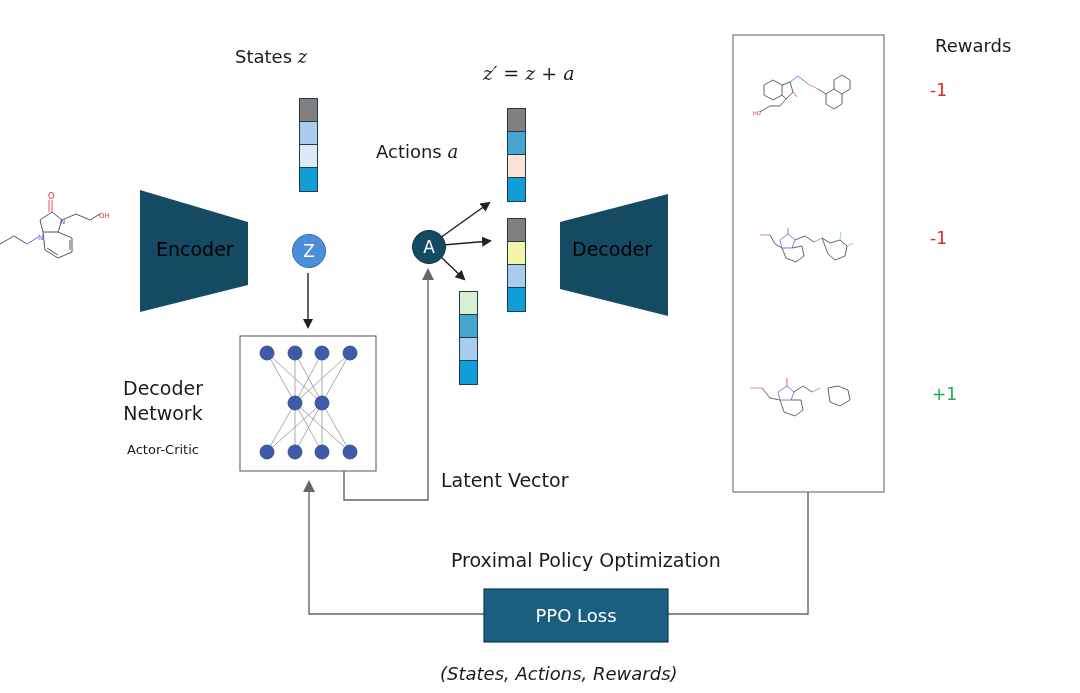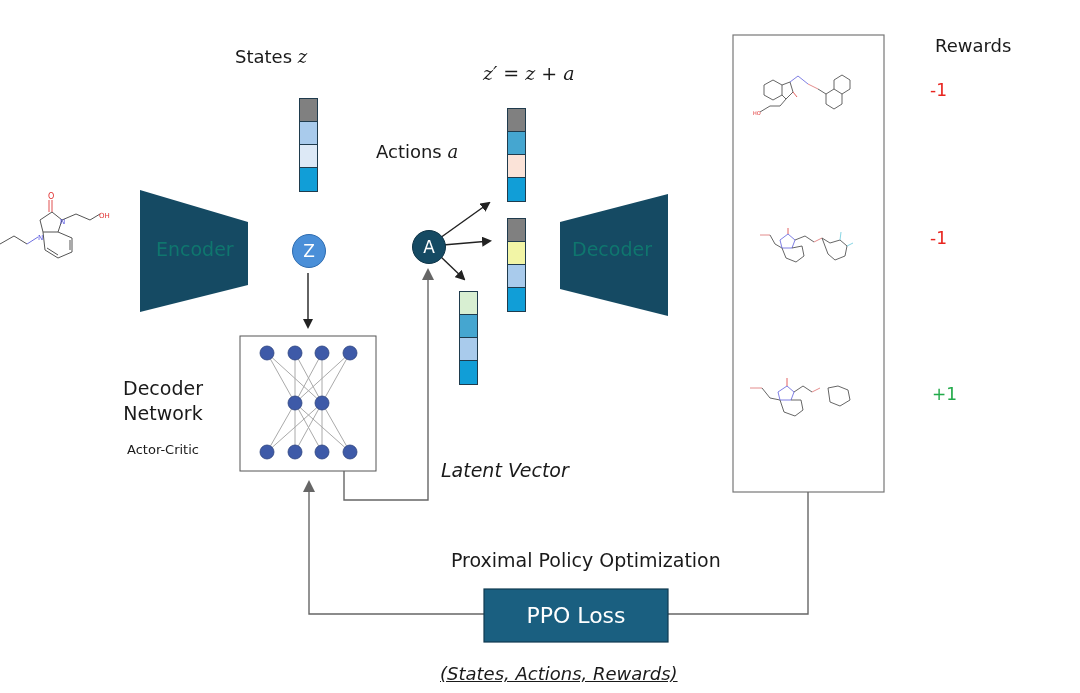--- a/index.html
+++ b/index.html
@@ -4,21 +4,21 @@
   <style>
     html, body { margin: 0; padding: 0; background: #ffffff; }
     body { width: 1080px; height: 693px; position: relative; overflow: hidden;
            font-family: "DejaVu Sans", sans-serif; color: #1a1a1a; }
     .abs { position: absolute; }
     .label { font-size: 18px; white-space: nowrap; }
     .math { font-family: "DejaVu Serif", serif; font-style: italic; }
     .vec { position: absolute; width: 17px; border: 1px solid #1f3b4d; }
     .vec .cell { height: 23px; border-bottom: 1px solid #1f3b4d; box-sizing: border-box; }
     .vec .cell:last-child { border-bottom: none; }
-    .trap-text { color: #0f766e; font-size: 19px; position: absolute; }
+    .trap-text { color: #000000; font-size: 19px; position: absolute; }
     .circle { position: absolute; border-radius: 50%; color: #fff; font-size: 17px;
               display: flex; align-items: center; justify-content: center; }
     .reward { position: absolute; font-size: 17px; }
     svg { position: absolute; left: 0; top: 0; }
   </style>
 </head>
 <body>
 
 <svg width="1080" height="693">
   <defs>
@@ -172,24 +172,24 @@
 
 <div class="circle" style="left:292px; top:234px; width:32px; height:32px; background:#4a8fd8; border:1px solid #2e6cb0;">Z</div>
 <div class="circle" style="left:412px; top:230px; width:32px; height:32px; background:#154a63; border:1px solid #0e3447;">A</div>
 
 <div class="abs" style="left:120px; top:376px; width:86px; text-align:center;">
   <div style="font-size:19px; line-height:25px;">Decoder</div>
   <div style="font-size:19px; line-height:25px;">Network</div>
   <div style="font-size:13px; line-height:16px;margin-top:16px;">Actor-Critic</div>
 </div>
 
-<div class="abs" style="left:441px; top:458px; font-size:19px; line-height:25px;font-style:italic;">
+<div class="abs" style="left:441px; top:468px; font-size:19px; line-height:25px;">
   <div>Latent Vector</div>
 </div>
 
 <div class="abs label" style="left:935px; top:35px;">Rewards</div>
 <div class="reward" style="left:930px; top:80px; color:#e8251f;">-1</div>
 <div class="reward" style="left:930px; top:228px; color:#e8251f;">-1</div>
 <div class="reward" style="left:932px; top:384px; color:#22aa4a;">+1</div>
 
 <div class="abs label" style="left:451px; top:549px; font-size:19px;">Proximal Policy Optimization</div>
-<div class="abs" style="left:484px; top:589px; width:184px; height:53px; display:flex; align-items:center; justify-content:center; color:#fff; font-size:22px;">PPO Loss</div>
-<div class="abs" style="left:440px; top:663px; font-size:18px; font-style:italic;text-decoration:underline;">(States, Actions, Rewards)</div>
+<div class="abs" style="left:484px; top:589px; width:184px; height:53px; display:flex; align-items:center; justify-content:center; color:#fff; font-size:18px;">PPO Loss</div>
+<div class="abs" style="left:440px; top:663px; font-size:18px; font-style:italic;">(States, Actions, Rewards)</div>
 
 </body></html>

